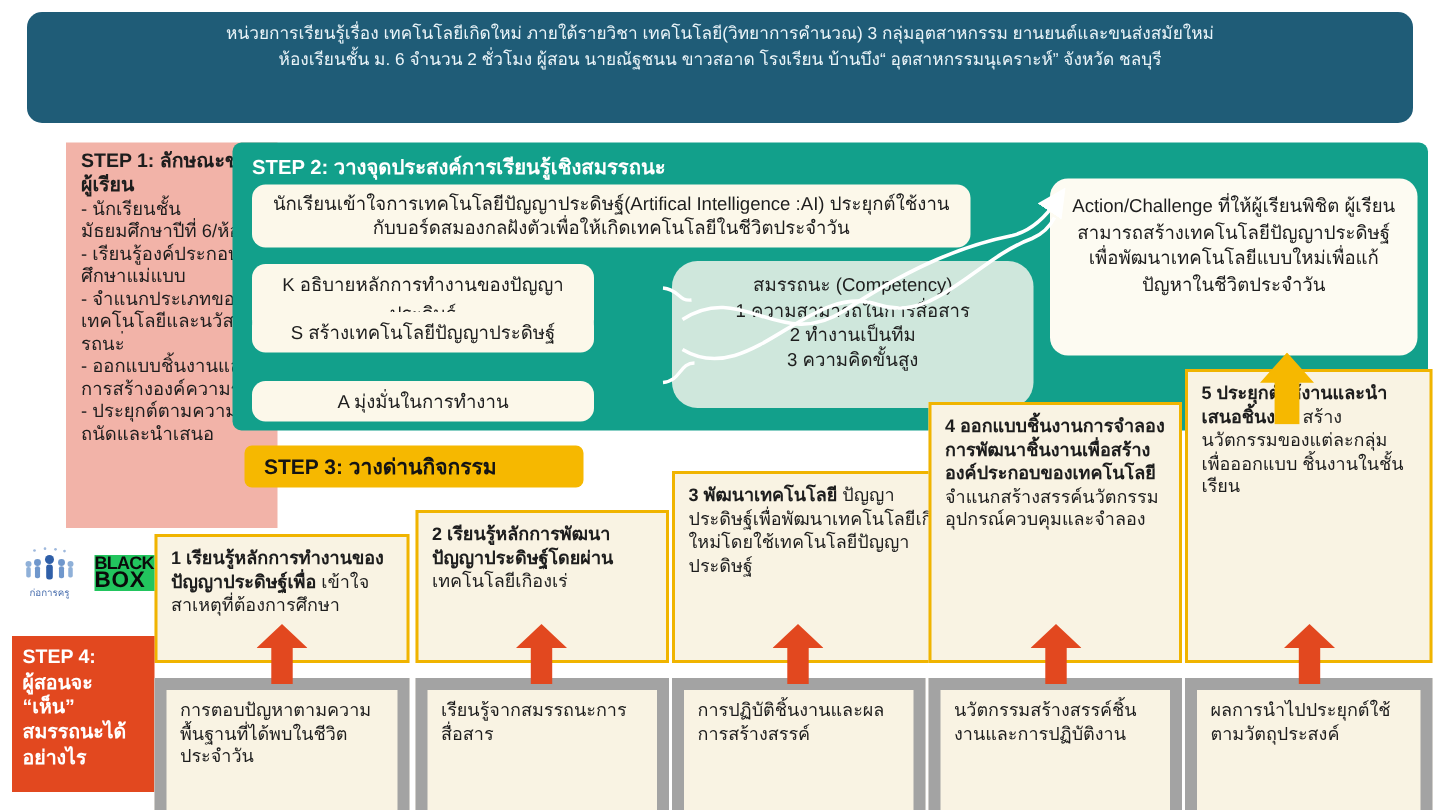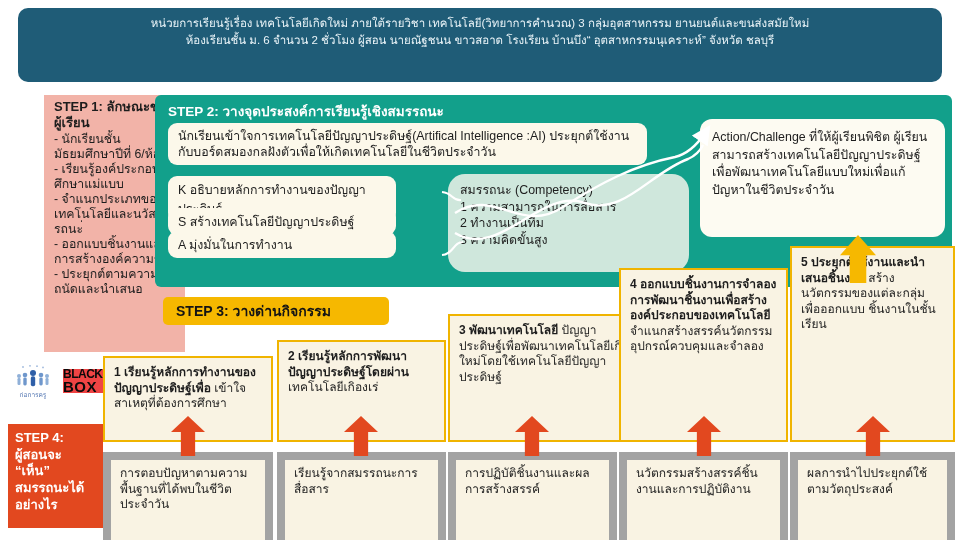--- a/index.html
+++ b/index.html
@@ -13,27 +13,27 @@
   #header-title{font-size:17px;font-weight:bold;color:#ffffff;line-height:1.25;}
   .header-sub{font-size:11.5px;color:#eaf4f8;line-height:1.45;}
 
   
   #step1{left:8px;top:95px;width:141px;height:257px;background:#f2b3a8;
     padding:4px 8px 6px 10px;box-sizing:border-box;margin-left:36px;}
   .s1-title{font-size:13px;font-weight:bold;line-height:1.2;margin-bottom:2px;}
   .s1-item{font-size:12.3px;line-height:1.22;}
 
   
-  #step2{left:155px;top:95px;width:797px;height:192px;background:#12a08b;border-radius:6px;}
+  #step2{left:155px;top:95px;width:797px;height:192px;background:#12a08b;border-radius:6px;text-align:center;}
   #step2-title{position:absolute;left:13px;top:5px;font-size:13.5px;font-weight:bold;color:#ffffff;}
   #objective{position:absolute;left:13px;top:28px;width:479px;background:#fcf8ea;border-radius:9px;
     padding:5px 10px;box-sizing:border-box;font-size:12.4px;line-height:1.3;}
   .ksa{position:absolute;left:13px;width:228px;background:#fcf8ea;border-radius:9px;
     padding:4px 10px;box-sizing:border-box;font-size:12.4px;}
-  #ksa-k{top:81px;} #ksa-s{top:113px;} #ksa-a{top:136px;}
+  #ksa-k{top:81px;} #ksa-s{top:113px;} #ksa-a{top:159px;}
   #competency{position:absolute;left:293px;top:79px;width:241px;height:98px;background:#cfe7dc;
     border-radius:17px;padding:8px 12px;box-sizing:border-box;font-size:12.4px;line-height:1.35;}
   #action-box{position:absolute;left:545px;top:24px;width:245px;height:118px;background:#fdfbf2;
     border-radius:12px;padding:10px 12px;box-sizing:border-box;font-size:12.4px;line-height:1.42;}
   #flow-svg{position:absolute;left:0;top:0;width:797px;height:192px;pointer-events:none;}
 
   
   #step3-label{left:163px;top:297px;width:226px;height:28px;background:#f6b800;border-radius:5px;
     font-size:14px;font-weight:bold;line-height:28px;padding-left:13px;box-sizing:border-box;color:#141414;}
   .stair{position:absolute;background:#f9f3e3;border:2px solid #f0b400;box-sizing:border-box;
@@ -56,21 +56,21 @@
     box-sizing:border-box;padding:6px 9px;font-size:12px;line-height:1.3;}
   #ans1{left:103px;width:170px;} #ans2{left:277px;width:169px;} #ans3{left:448px;width:169px;}
   #ans4{left:619px;width:169px;} #ans5{left:790px;width:165px;}
   #step4{left:8px;top:424px;width:95px;height:104px;background:#e2481f;padding:6px 7px;
     box-sizing:border-box;color:#ffffff;font-size:13px;font-weight:bold;line-height:1.28;white-space:pre-line;}
 
   
   #logo-row{left:10px;top:364px;display:flex;align-items:center;gap:7px;}
   #kokankru{width:46px;text-align:center;}
   #kokankru .cap{font-size:6.5px;color:#4a6fae;line-height:1;}
-  #blackbox{background:#ef4444;color:#0a0a0a;font-weight:bold;line-height:0.9;text-align:left;}
+  #blackbox{background:#22c55e;color:#0a0a0a;font-weight:bold;line-height:0.9;text-align:left;}
   #blackbox .l1{font-size:12px;letter-spacing:-0.5px;display:block;}
   #blackbox .l2{font-size:15px;letter-spacing:0.5px;display:block;}
 </style>
 </head>
 <body>
 
 <div id="canvas">
 
   <div id="header" class="abs">
     <div class="header-sub">หน่วยการเรียนรู้เรื่อง  เทคโนโลยีเกิดใหม่  ภายใต้รายวิชา  เทคโนโลยี(วิทยาการคำนวณ)  3 กลุ่มอุตสาหกรรม  ยานยนต์และขนส่งสมัยใหม่</div>

